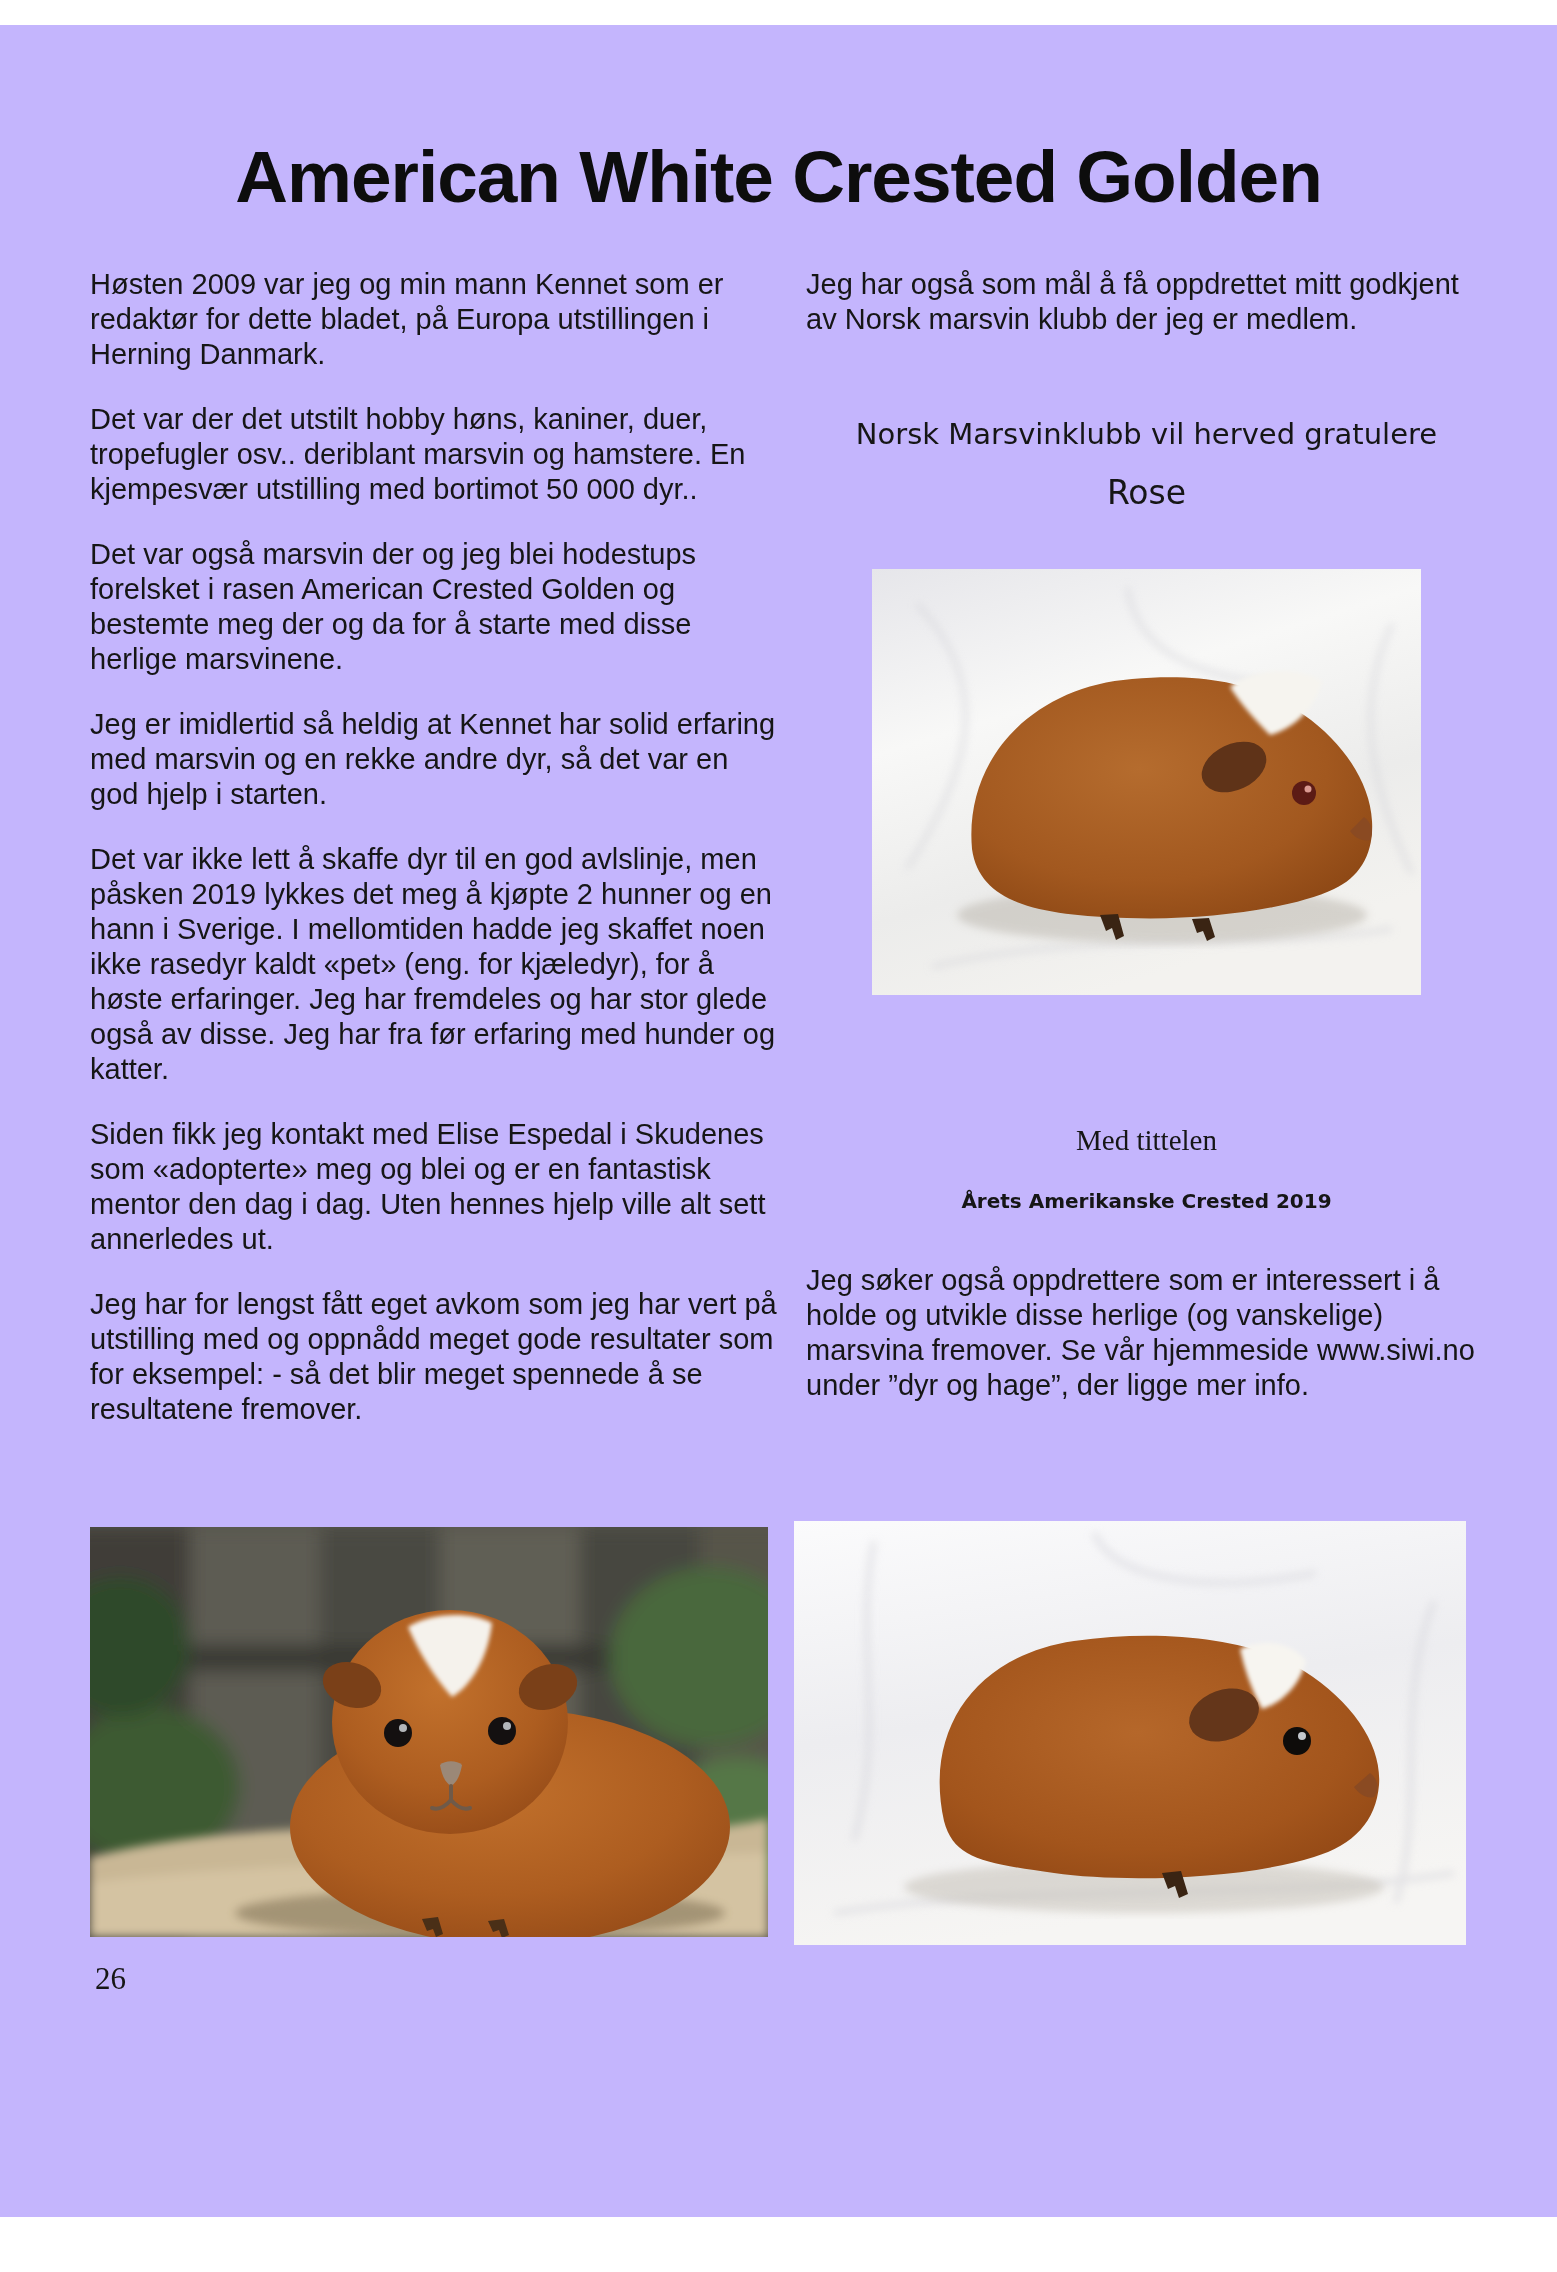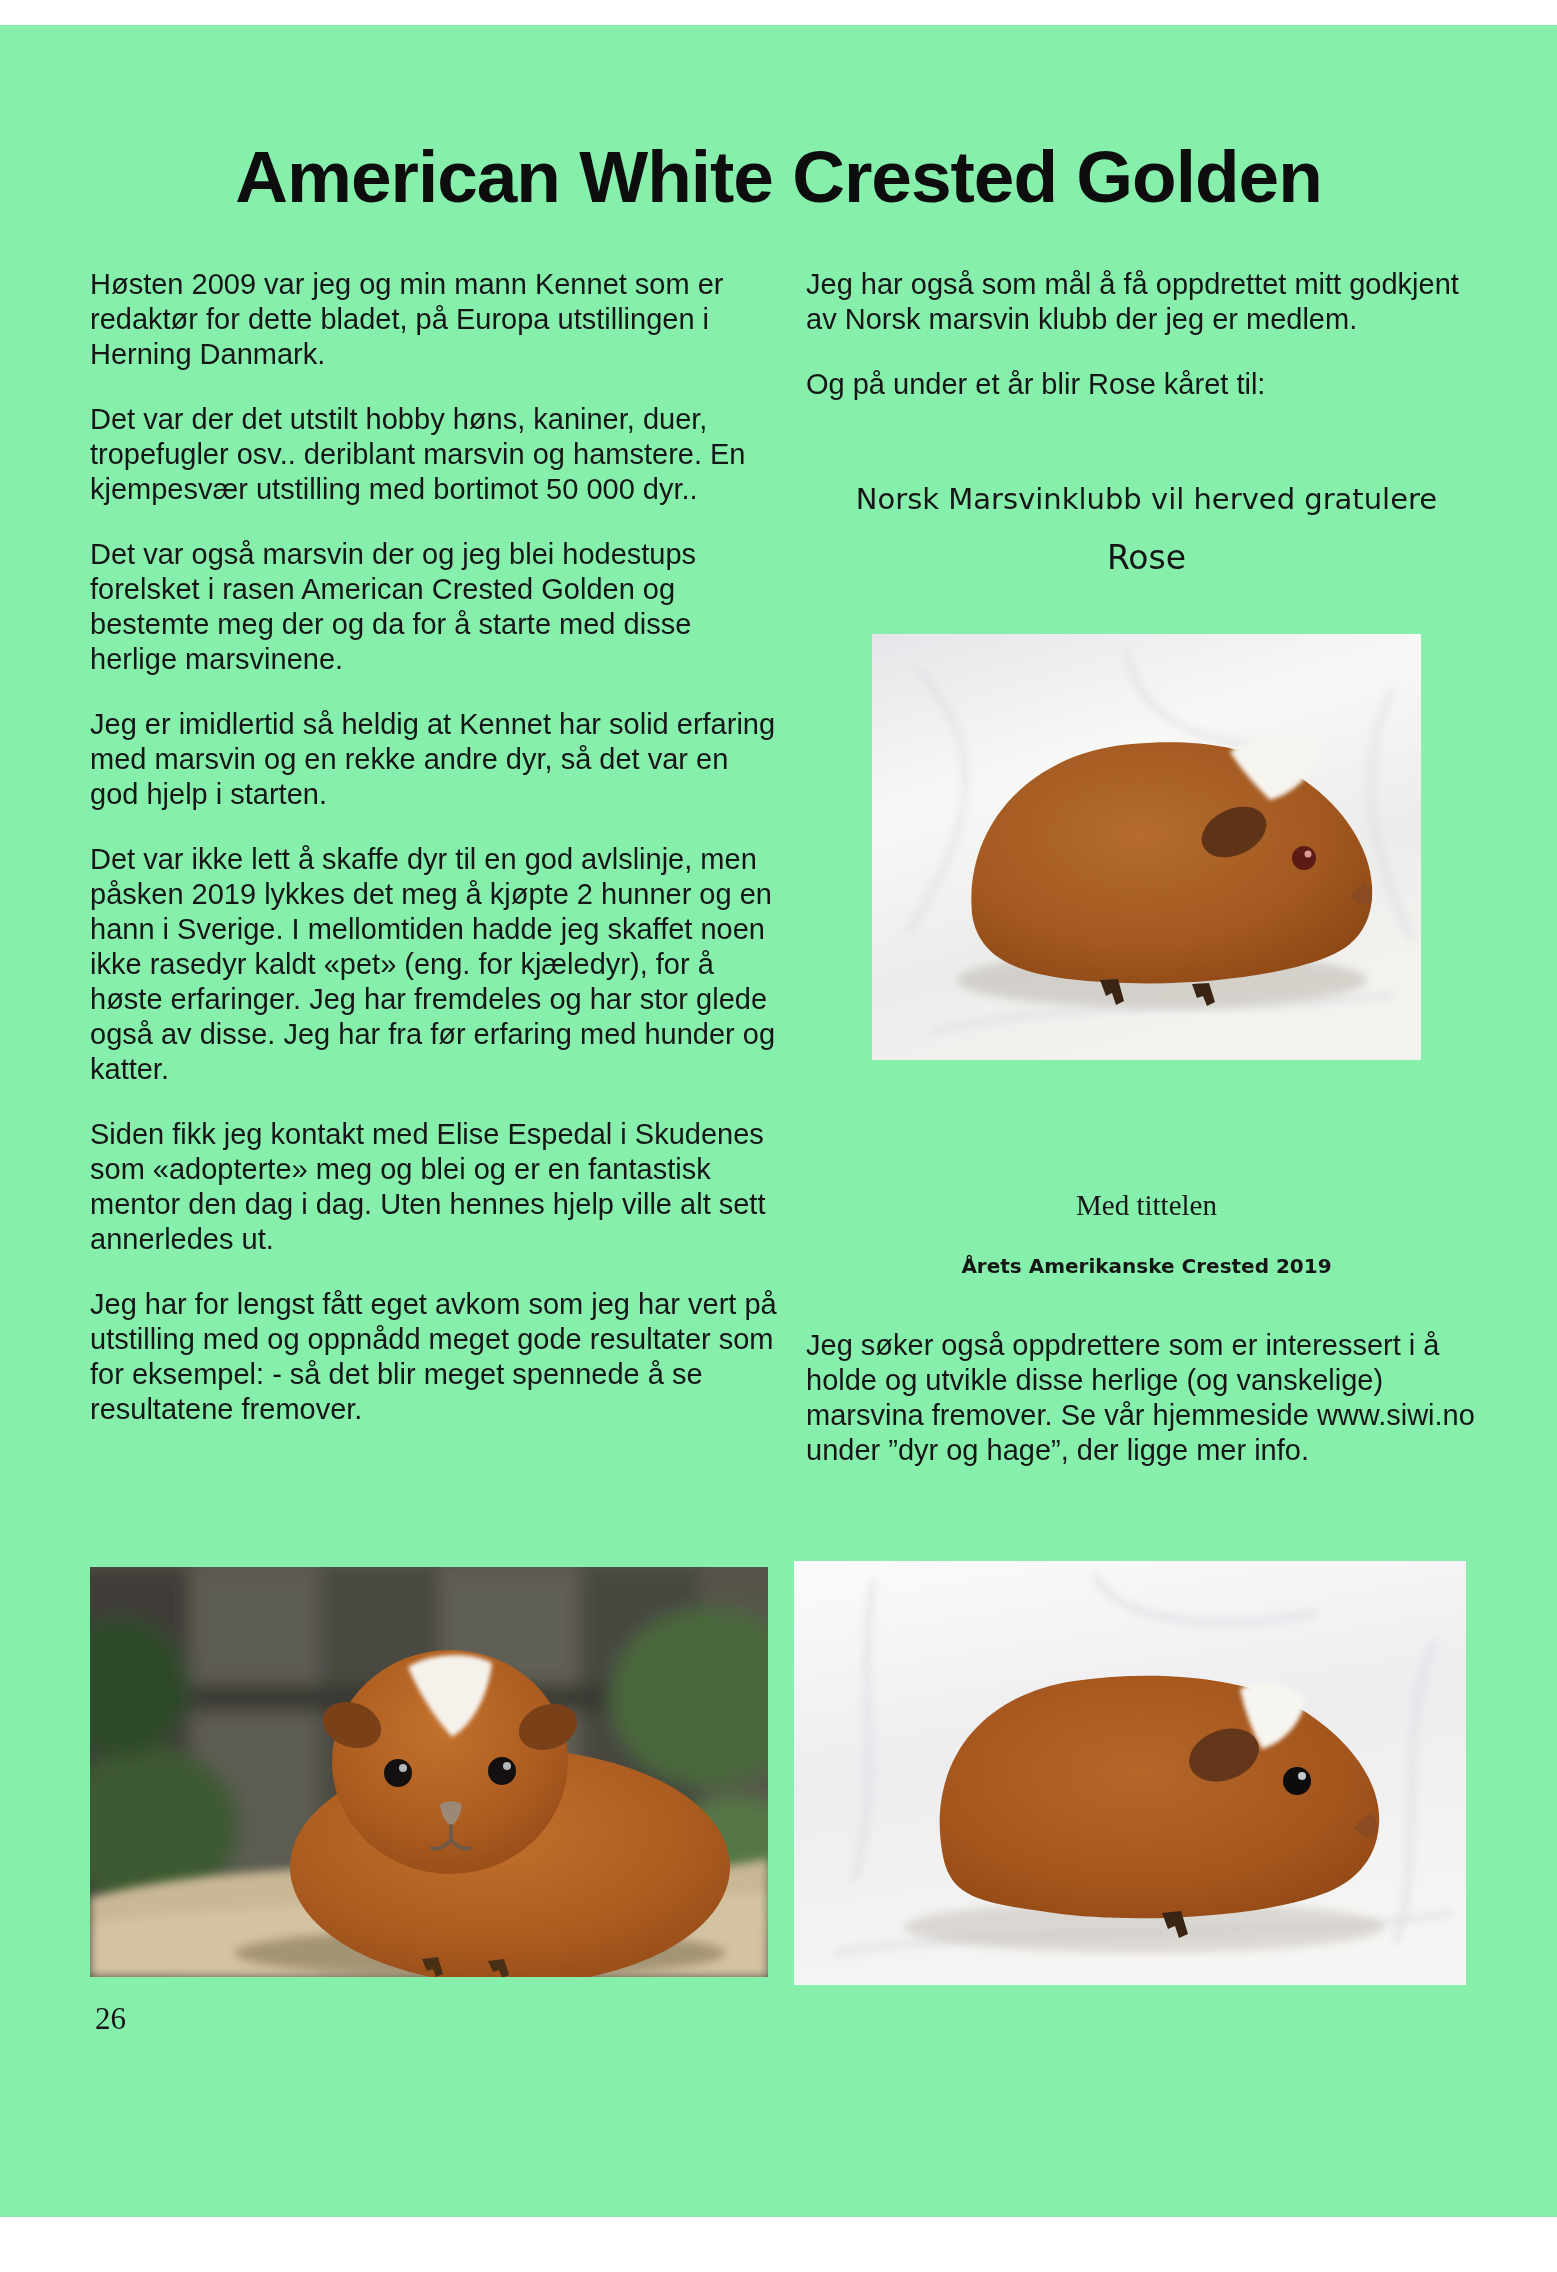--- a/index.html
+++ b/index.html
@@ -7,21 +7,21 @@
     width:1557px;height:2272px;
     background:#ffffff;
     font-family:"Liberation Sans", sans-serif;
     color:#161616;
     position:relative;
     overflow:hidden;
   }
   .page{
     position:absolute;left:0;top:25px;
     width:1557px;height:2192px;
-    background:#86efac;
+    background:#c4b5fd;
   }
   .title{
     text-align:center;
     padding-top:112px;
     font-size:73px;
     font-weight:bold;
     letter-spacing:-1px;
     line-height:80px;
     color:#0d0d0d;
   }
@@ -108,21 +108,20 @@
       <p>Det var der det utstilt hobby høns, kaniner, duer, tropefugler osv.. deriblant marsvin og hamstere. En kjempesvær utstilling med bortimot 50 000 dyr..</p>
       <p>Det var også marsvin der og jeg blei hodestups forelsket i rasen American Crested Golden og bestemte meg der og da for å starte med disse herlige marsvinene.</p>
       <p>Jeg er imidlertid så heldig at Kennet har solid erfaring med marsvin og en rekke andre dyr, så det var en god hjelp i starten.</p>
       <p>Det var ikke lett å skaffe dyr til en god avlslinje, men påsken 2019 lykkes det meg å kjøpte 2 hunner og en hann i Sverige. I mellomtiden hadde jeg skaffet noen ikke rasedyr kaldt «pet» (eng. for kjæledyr), for å høste erfaringer. Jeg har fremdeles og har stor glede også av disse. Jeg har fra før erfaring med hunder og katter.</p>
       <p>Siden fikk jeg kontakt med Elise Espedal i Skudenes som «adopterte» meg og blei og er en fantastisk mentor den dag i dag. Uten hennes hjelp ville alt sett annerledes ut.</p>
       <p>Jeg har for lengst fått eget avkom som jeg har vert på utstilling med og oppnådd meget gode resultater som for eksempel: - så det blir meget spennede å se resultatene fremover.</p>
     </div>
 
     <div class="col-right body-text">
       <p class="rc-para">Jeg har også som mål å få oppdrettet mitt godkjent av Norsk marsvin klubb der jeg er medlem.</p>
-      <p class="rc-para">Og på under et år blir Rose kåret til:</p>
 
       <div class="congrats-line">Norsk Marsvinklubb vil herved gratulere</div>
       <div class="congrats-name">Rose</div>
 
       <figure class="photo-rose">
         <svg width="549" height="426" viewBox="0 0 549 426" role="img">
           <defs>
             <linearGradient id="p1bg" x1="0" y1="0" x2="0.4" y2="1">
               <stop offset="0" stop-color="#e6e6ea"></stop>
               <stop offset="0.38" stop-color="#f8f8f7"></stop>

